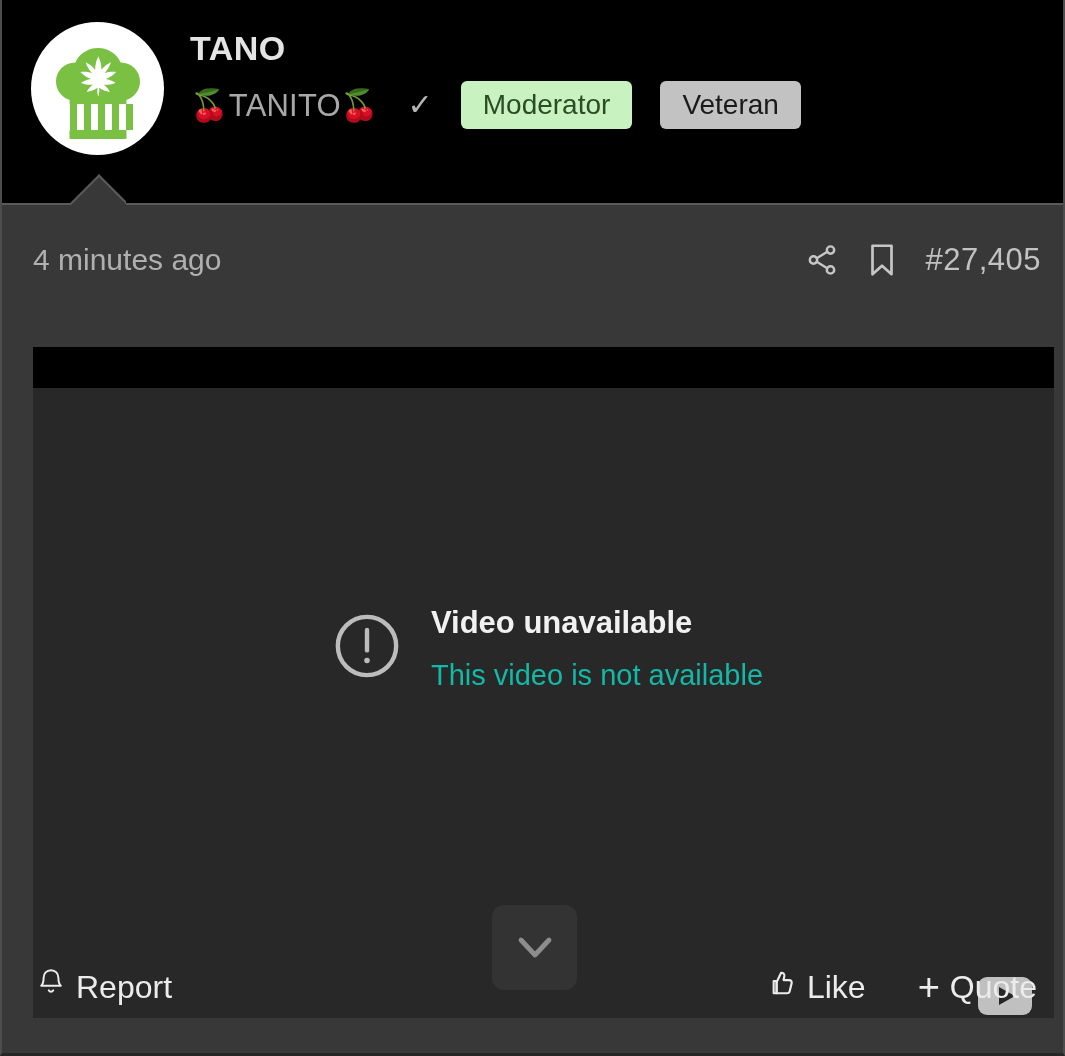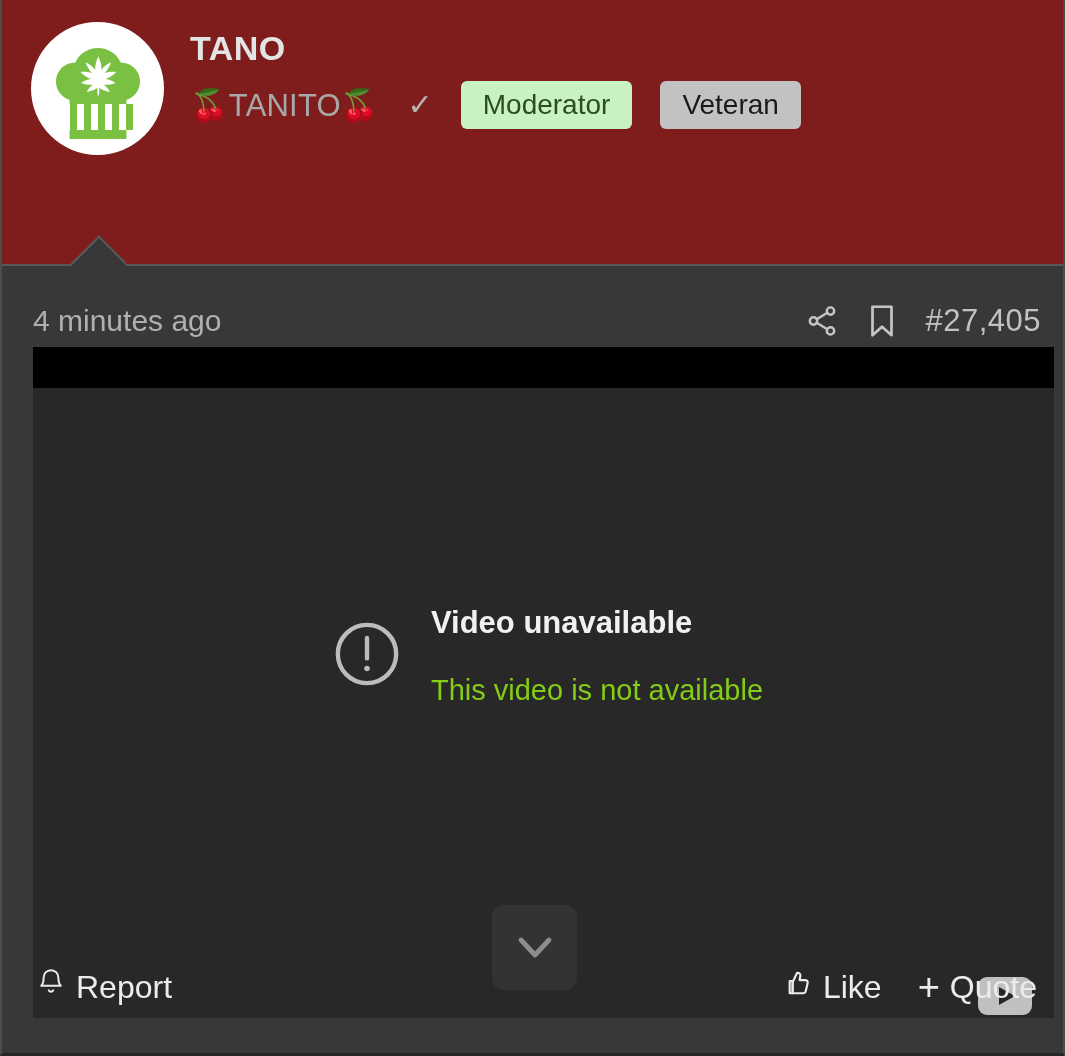--- a/index.html
+++ b/index.html
@@ -16,22 +16,22 @@
     height: 1056px;
     background: #383838;
     border-left: 2px solid #4d4d4d;
     border-right: 2px solid #4d4d4d;
     border-bottom: 3px solid #262626;
   }
 
   
   .post-header {
     position: relative;
-    height: 266px;
-    background: #7f1d1d;
+    height: 205px;
+    background: #000000;
     border-bottom: 2px solid #5a5a5a;
   }
   .avatar {
     position: absolute;
     left: 29px;
     top: 22px;
     width: 133px;
     height: 133px;
     border-radius: 50%;
     background: #ffffff;
@@ -162,22 +162,22 @@
   .warn-icon { flex: none; }
   .video-text { line-height: 1.35; }
   .video-title {
     font-size: 31px;
     font-weight: bold;
     color: #f1f1f1;
     font-family: "Liberation Sans", sans-serif;
   }
   .video-sub {
     font-size: 29px;
-    color: #84cc16;
-    margin-top: 27px;
+    color: #14b8a6;
+    margin-top: 12px;
     font-family: "Liberation Sans", sans-serif;
   }
   .yt-logo {
     position: absolute;
     right: 22px;
     bottom: 3px;
     width: 54px;
     height: 38px;
     border-radius: 9px;
     background: #c0c0c0;
@@ -225,21 +225,21 @@
     gap: 10px;
     color: #ececec;
     font-size: 32px;
     font-family: "Liberation Sans", sans-serif;
     white-space: nowrap;
   }
   .actions-right {
     margin-left: auto;
     display: flex;
     align-items: center;
-    gap: 36px;
+    gap: 52px;
   }
   .plus-glyph {
     font-size: 38px;
     line-height: 0.7;
     color: #ececec;
     font-weight: 300;
   }
 </style>
 </head>
 <body>

